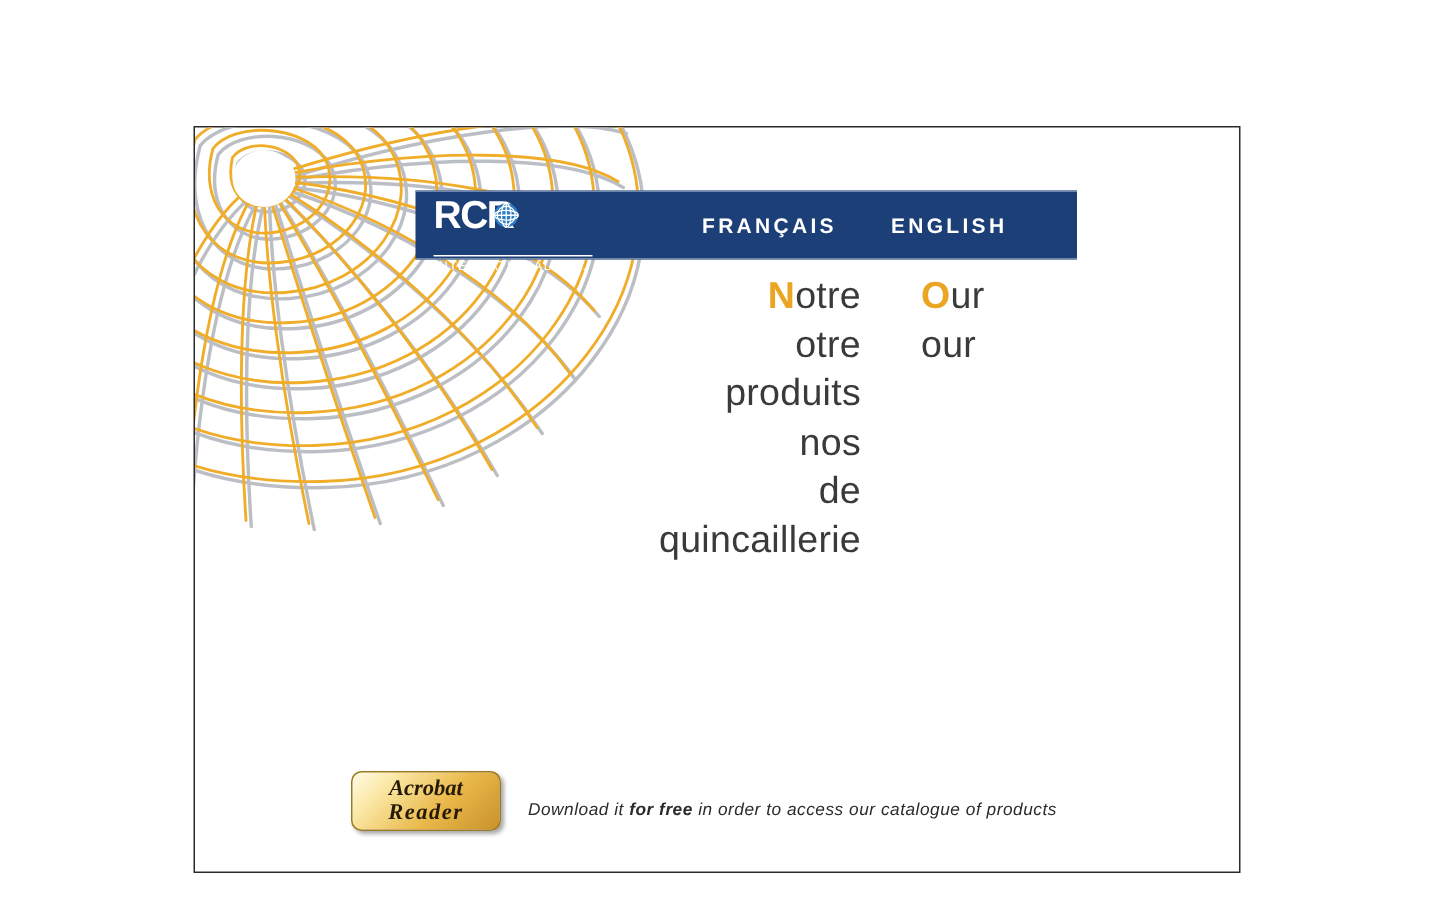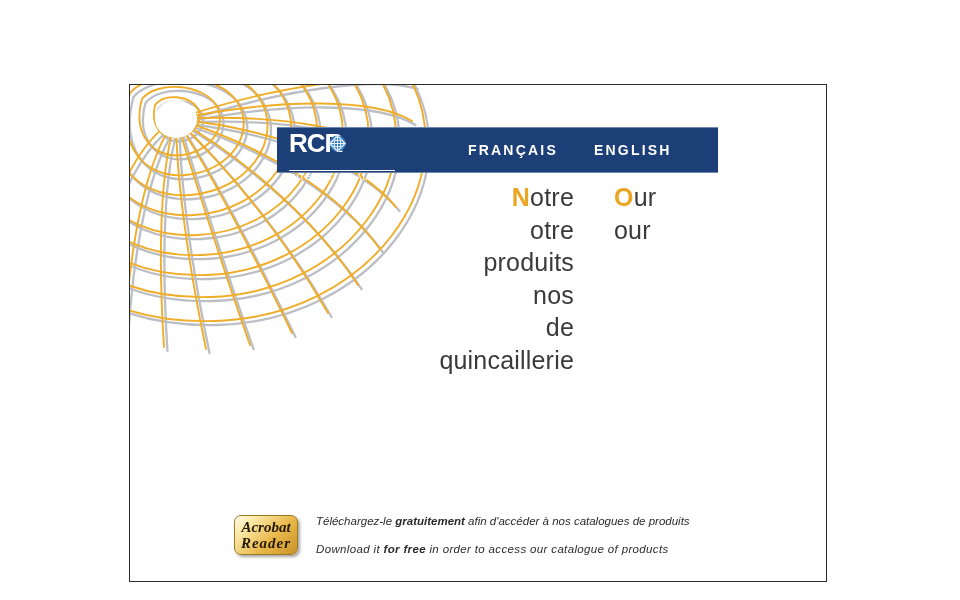--- a/index.html
+++ b/index.html
@@ -144,21 +144,21 @@
   
   #acrobat-row {
     position: absolute;
     left: 104px;
     top: 429px;
     display: flex;
     align-items: center;
   }
 
   #acrobat-button {
-    width: 64px;
+    width: 100px;
     height: 40px;
     border-radius: 7px;
     background: linear-gradient(135deg, #fffbe8 0%, #fbe9a8 22%, #e9b84a 60%, #c9922a 100%);
     border: 1px solid #9b7a22;
     box-shadow: 2px 2px 3px rgba(0,0,0,0.35);
     display: flex;
     flex-direction: column;
     align-items: center;
     justify-content: center;
     cursor: pointer;
@@ -308,20 +308,19 @@
     </div>
 
     <div id="acrobat-row">
 
       <div id="acrobat-button">
         <div class="acrobat-line">Acrobat</div>
         <div class="acrobat-line" id="acrobat-line2">Reader</div>
       </div>
 
       <div id="acrobat-caption">
-        <div id="acrobat-line-fr"><span>Téléchargez-le </span><b>gratuitement</b><span> afin d'accéder à nos catalogues de produits</span></div>
         <div id="acrobat-line-en"><span>Download it </span><b>for free</b><span> in order to access our catalogue of products</span></div>
       </div>
 
     </div>
 
   </div>
 </div>
 
 </body></html>

